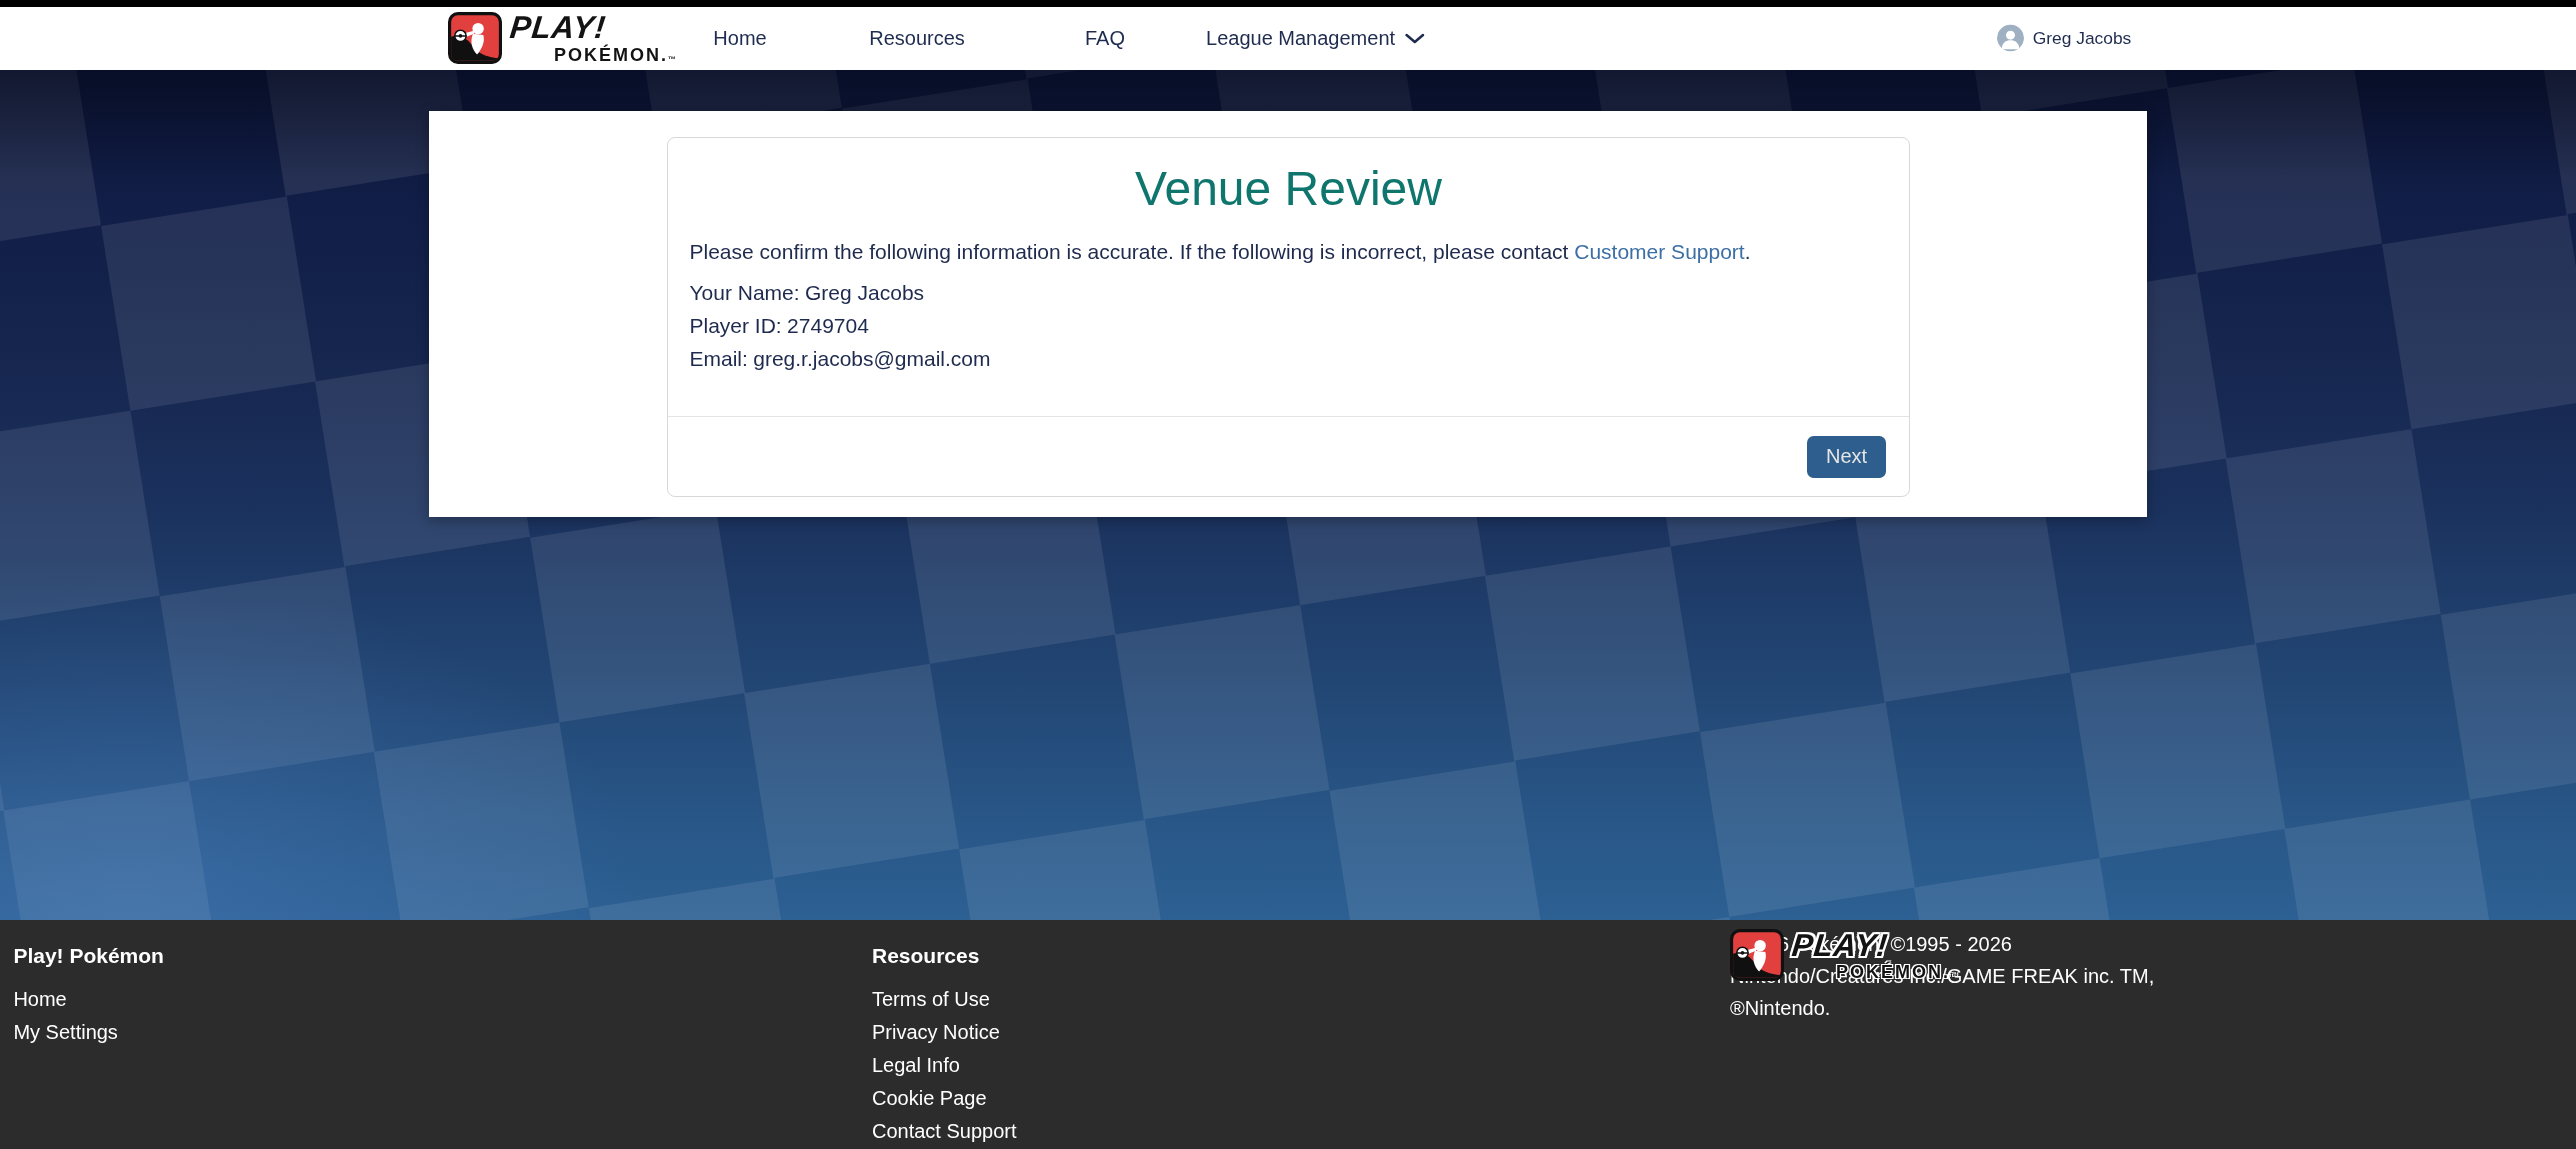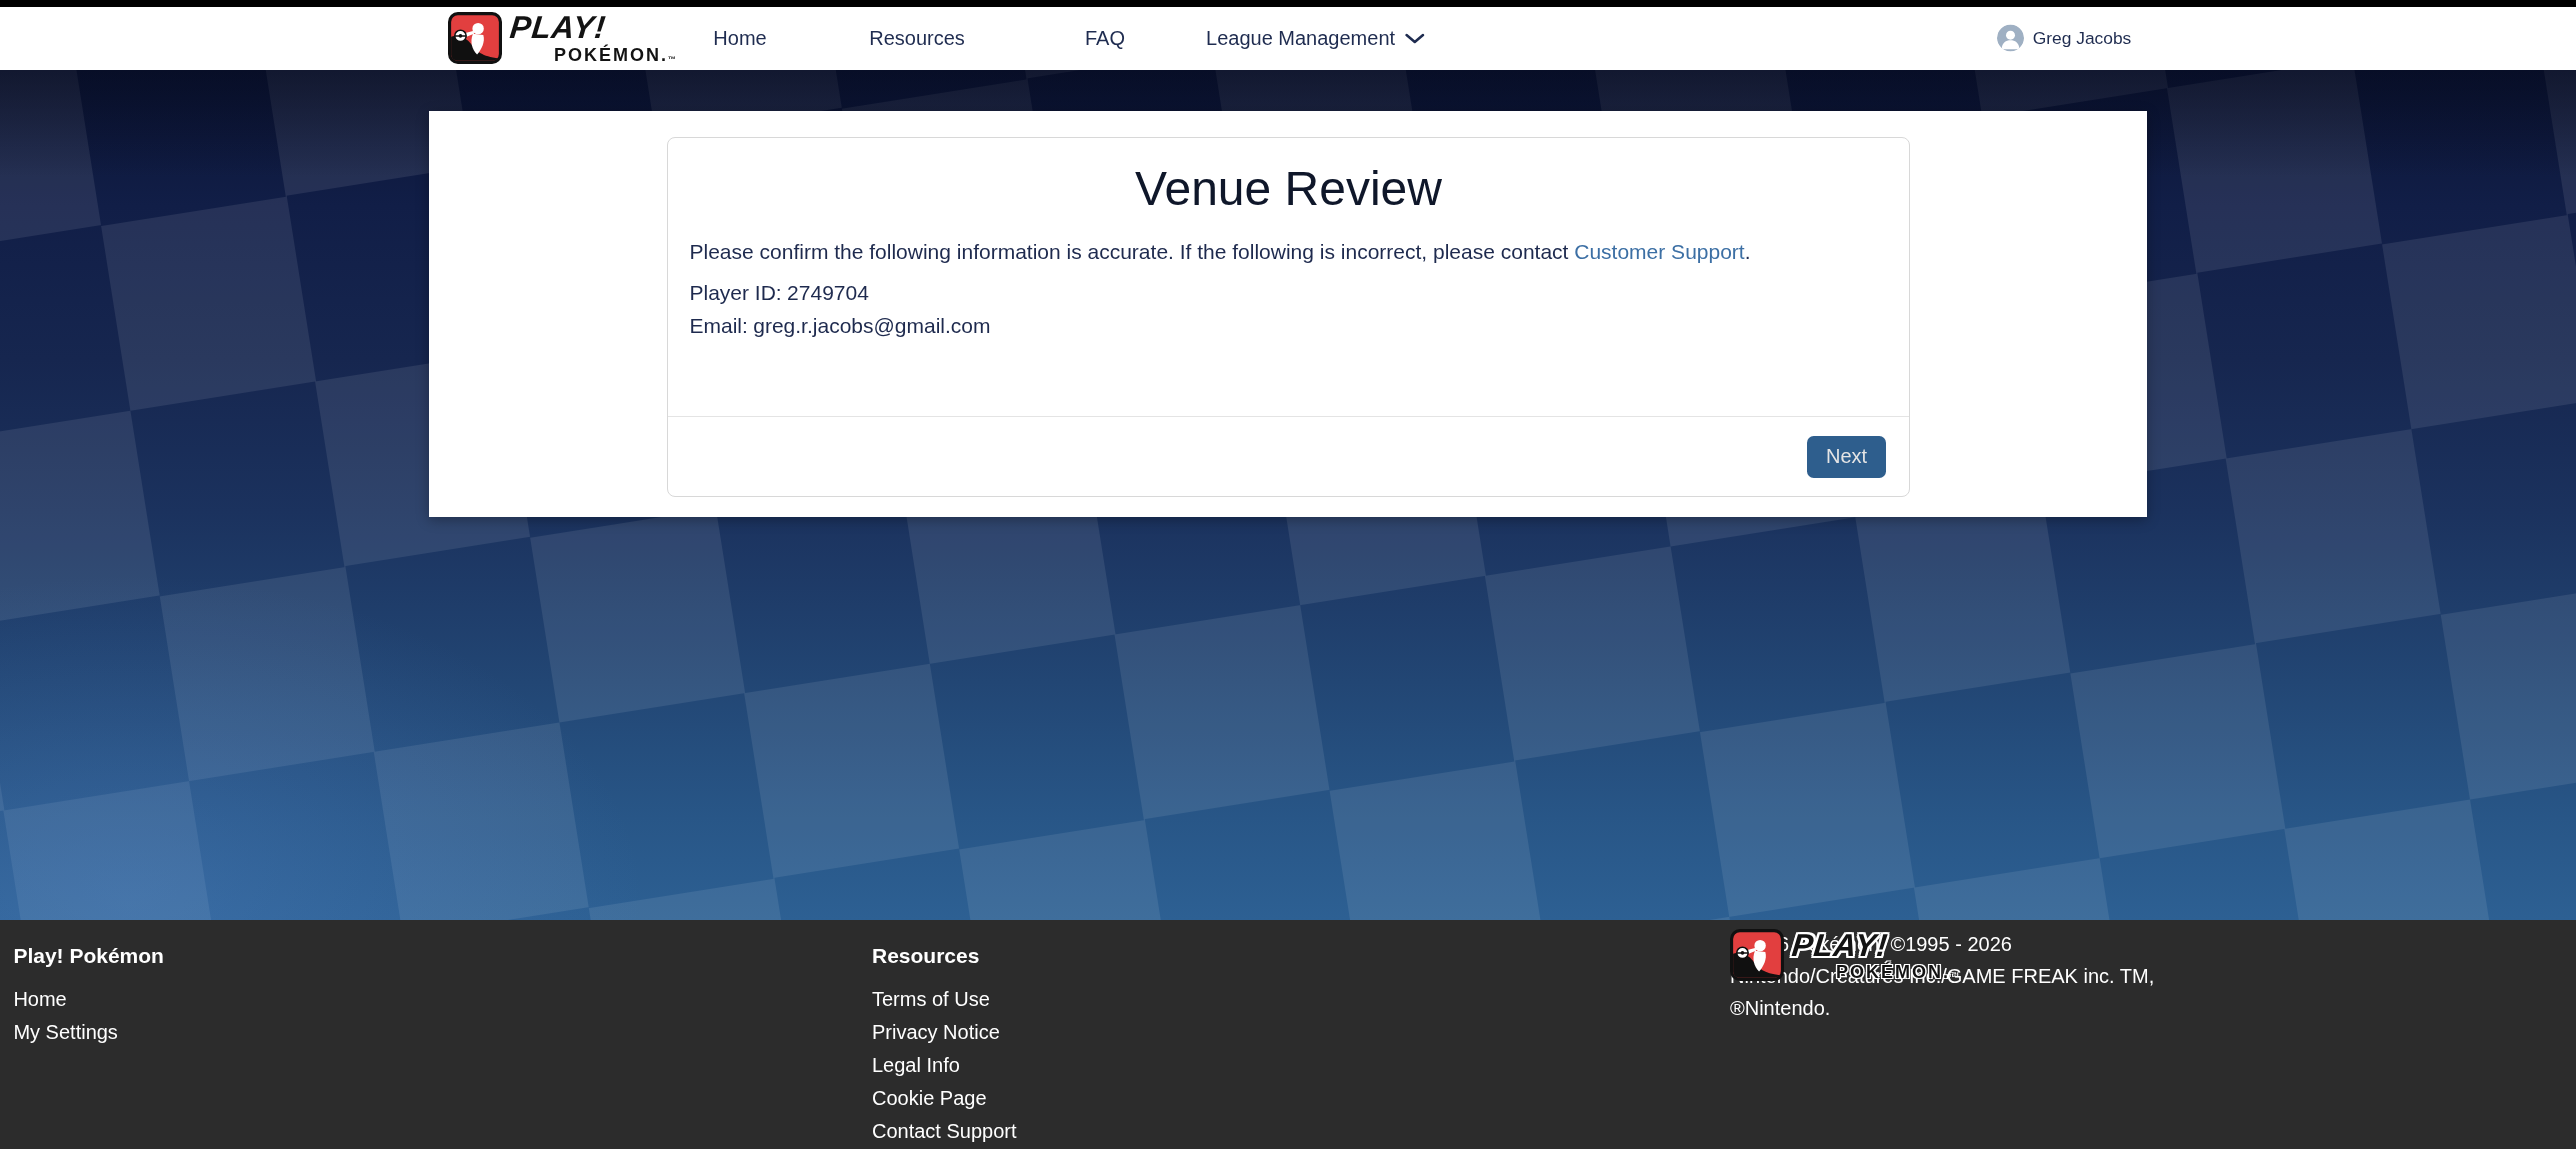--- a/index.html
+++ b/index.html
@@ -63,21 +63,21 @@
   .panel{
     position:absolute;left:429px;top:111px;width:1718px;height:406px;background:#ffffff;
     box-shadow:0 2.7px 12px rgba(0,0,0,0.30);z-index:4;
   }
   .card{
     position:absolute;left:238px;top:25.5px;width:1243px;height:360px;
     background:#fff;border:1.3px solid #d8d8d8;border-radius:8px;
   }
   .card-title{
     margin:23px 0 15px;text-align:center;font-weight:400;
-    font-size:48px;line-height:56px;color:#0f172a;
+    font-size:48px;line-height:56px;color:#0f766e;
   }
   .card-intro{
     margin:21.5px 21.5px 0;font-size:21px;line-height:27px;color:#1e2a4e;
   }
   .card-link{color:#3c6fa4;text-decoration:none;cursor:pointer;text-align:right;}
   .fields{margin:11.4px 21.5px 0;font-size:21px;color:#1e2a4e;}
   .field-line{line-height:33px;}
   .field-value{margin-left:5.4px;}
   .card-footer{
     position:absolute;left:0;right:0;bottom:0;height:80px;
@@ -176,20 +176,23 @@
 
   <main class="panel">
     <section class="card">
       <h1 class="card-title">Venue Review</h1>
 
       <p class="card-intro">
         <span>Please confirm the following information is accurate. If the following is incorrect, please contact </span><a class="card-link">Customer Support</a><span>.</span>
       </p>
 
       <div class="fields">
+        <div class="field-line">
+          <span>Your Name:</span><span class="field-value">Greg Jacobs</span>
+        </div>
         <div class="field-line">
           <span>Player ID:</span><span class="field-value">2749704</span>
         </div>
         <div class="field-line">
           <span>Email:</span><span class="field-value">greg.r.jacobs@gmail.com</span>
         </div>
       </div>
 
       <div class="card-footer">
         <button class="next-btn">Next</button>

